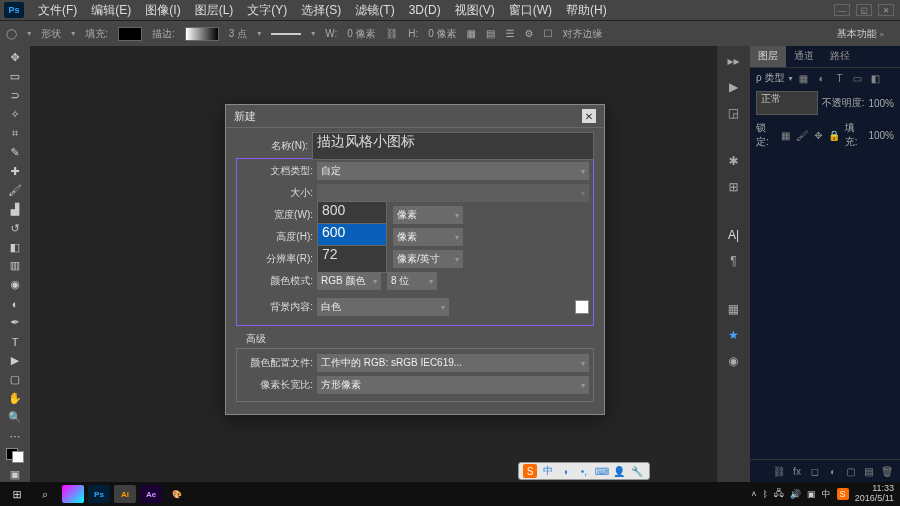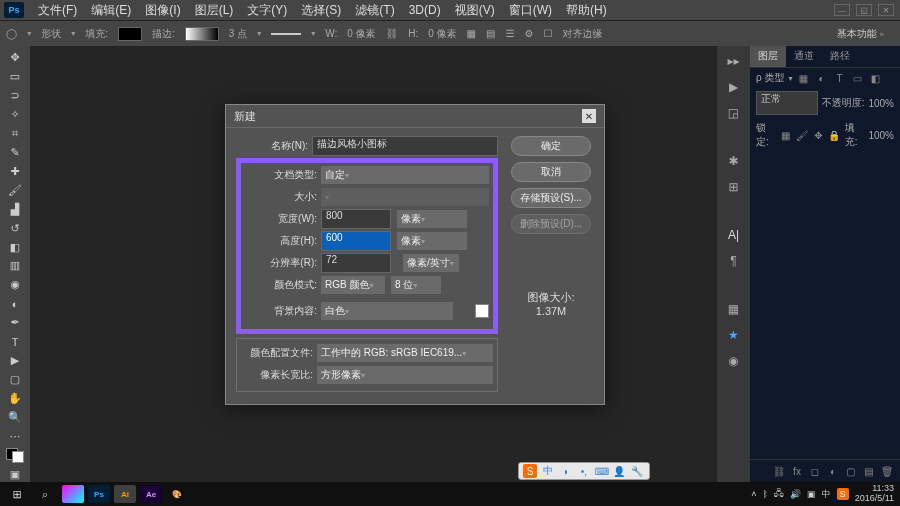--- a/index.html
+++ b/index.html
@@ -29,22 +29,22 @@
 .picon { width:14px; height:14px; color:#888; font-size:10px; display:flex; align-items:center; justify-content:center;}
 .panel-foot { margin-top:auto; display:flex; gap:4px; padding:4px 6px; border-top:1px solid #333; justify-content:flex-end;}
 .dialog { position:absolute; left:225px; top:104px; width:380px; background:#535353; border:1px solid #888; box-shadow:0 4px 20px rgba(0,0,0,.5); color:#ddd; }
 .dlg-title { height:22px; background:#535353; display:flex; align-items:center; padding:0 8px; font-size:11px; }
 .dlg-close { margin-left:auto; width:14px; height:14px; color:#333; background:#ddd; font-size:10px; display:flex; align-items:center; justify-content:center; }
 .dlg-body { display:flex; padding:8px 10px 12px; gap:10px; border-top:1px solid #6a6a6a;}
 .dlg-left { flex:1; }
 .dlg-right { width:86px; display:flex; flex-direction:column; gap:6px; align-items:center; }
 .dlg-row { display:flex; align-items:center; height:20px; margin-bottom:2px; }
 .dlg-lbl { width:76px; text-align:right; color:#ddd; font-size:10px; padding-right:4px; }
-.dlg-input { height:20px; background:#3a3a3a; border:1px solid #666; color:#ddd; font-size:10px; padding:0 4px; }
-.dlg-sel { height:18px; background:#6a6a6a; border:none; color:#eee; font-size:10px; padding:0 4px; display:flex; align-items:center; }
+.dlg-input { height:28px; background:#3a3a3a; border:1px solid #666; color:#ddd; font-size:14px; padding:0 4px; }
+.dlg-sel { height:18px; background:#6a6a6a; border:none; color:#eee; font-size:10px; padding:0 4px; display:flex; align-items:center; justify-content:space-between; }
 .dlg-btn { width:80px; height:20px; background:#6a6a6a; border:1px solid #888; border-radius:10px; color:#eee; font-size:10px; display:flex; align-items:center; justify-content:center; }
 .adv-head { font-size:10px; color:#ddd; margin:6px 0 2px 10px; }
 .swatch-white { width:14px; height:14px; background:#fff; border:1px solid #888; }
 .highlight-blue{background:#0a5fb8 !important;color:#fff;}
 .taskbar { position:absolute; bottom:0; left:0; right:0; height:24px; background:#101010; display:flex; align-items:center; padding:0 6px; gap:6px; }
 .tb-icon { width:22px; height:18px; display:flex; align-items:center; justify-content:center; color:#ccc; font-size:11px; }
 .apps{display:flex;gap:4px;}
 .app{width:22px;height:18px;border-radius:2px;display:flex;align-items:center;justify-content:center;font-size:8px;font-weight:bold;}
 .tb-right { margin-left:auto; display:flex; align-items:center; gap:6px; color:#ccc; font-size:9px; }
 .clock { text-align:right; line-height:1.1; }
@@ -198,21 +198,21 @@
   <div class="dlg-title">
     <span>新建</span>
     <div class="dlg-close">✕</div>
   </div>
   <div class="dlg-body">
     <div class="dlg-left">
       <div class="dlg-row">
         <div class="dlg-lbl">名称(N):</div>
         <div class="dlg-input" style="flex:1">描边风格小图标</div>
       </div>
-      <div style="border:5px solid #8b5cf6;padding:2px 4px 6px;margin-bottom:4px;">
+      <div style="border:1px solid #8b5cf6;padding:2px 4px 6px;margin-bottom:4px;">
         <div class="dlg-row">
           <div class="dlg-lbl">文档类型:</div>
           <div class="dlg-sel" style="flex:1">
               <span>自定</span>
               <span class="arrow-down">▾</span>
             </div>
         </div>
         <div class="dlg-row">
           <div class="dlg-lbl">大小:</div>
           <div class="dlg-sel" style="flex:1;opacity:.5">
@@ -232,21 +232,21 @@
           <div class="dlg-lbl">高度(H):</div>
           <div class="dlg-input highlight-blue" style="width:70px">600</div>
           <div class="dlg-sel" style="width:70px;margin-left:6px">
               <span>像素</span>
               <span class="arrow-down">▾</span>
             </div>
         </div>
         <div class="dlg-row">
           <div class="dlg-lbl">分辨率(R):</div>
           <div class="dlg-input" style="width:70px">72</div>
-          <div class="dlg-sel" style="width:56px;margin-left:12px">
+          <div class="dlg-sel" style="width:70px;margin-left:6px">
               <span>像素/英寸</span>
               <span class="arrow-down">▾</span>
             </div>
         </div>
         <div class="dlg-row">
           <div class="dlg-lbl">颜色模式:</div>
           <div class="dlg-sel" style="width:64px">
               <span>RGB 颜色</span>
               <span class="arrow-down">▾</span>
             </div>
@@ -257,45 +257,36 @@
         </div>
         <div class="dlg-row" style="margin-top:6px">
           <div class="dlg-lbl">背景内容:</div>
           <div class="dlg-sel" style="width:132px">
               <span>白色</span>
               <span class="arrow-down">▾</span>
             </div>
           <div class="swatch-white" style="margin-left:auto"></div>
         </div>
       </div>
+      <div class="adv-head">高级</div>
       <div style="border:1px solid #6f6f6f;padding:4px;">
         <div class="dlg-row">
           <div class="dlg-lbl">颜色配置文件:</div>
           <div class="dlg-sel" style="flex:1">
               <span>工作中的 RGB: sRGB IEC619...</span>
               <span class="arrow-down">▾</span>
             </div>
         </div>
         <div class="dlg-row">
           <div class="dlg-lbl">像素长宽比:</div>
           <div class="dlg-sel" style="flex:1">
               <span>方形像素</span>
               <span class="arrow-down">▾</span>
             </div>
         </div>
-      </div>
-    </div>
-    <div class="dlg-right">
-      <div class="dlg-btn">确定</div>
-      <div class="dlg-btn">取消</div>
-      <div class="dlg-btn">存储预设(S)...</div>
-      <div class="dlg-btn" style="opacity:.5">删除预设(D)...</div>
-      <div style="margin-top:50px;text-align:center">
-        <div>图像大小:</div>
-        <div>1.37M</div>
       </div>
     </div>
   </div>
 </div>
 
 <div class="ime-bar">
   <div class="ime-i" style="background:#ff6b00;color:#fff;border-radius:2px">S</div>
   <div class="ime-i" style="color:#3385d6">中</div>
   <div class="ime-i" style="color:#3385d6">◗</div>
   <div class="ime-i" style="color:#3385d6">•,</div>

